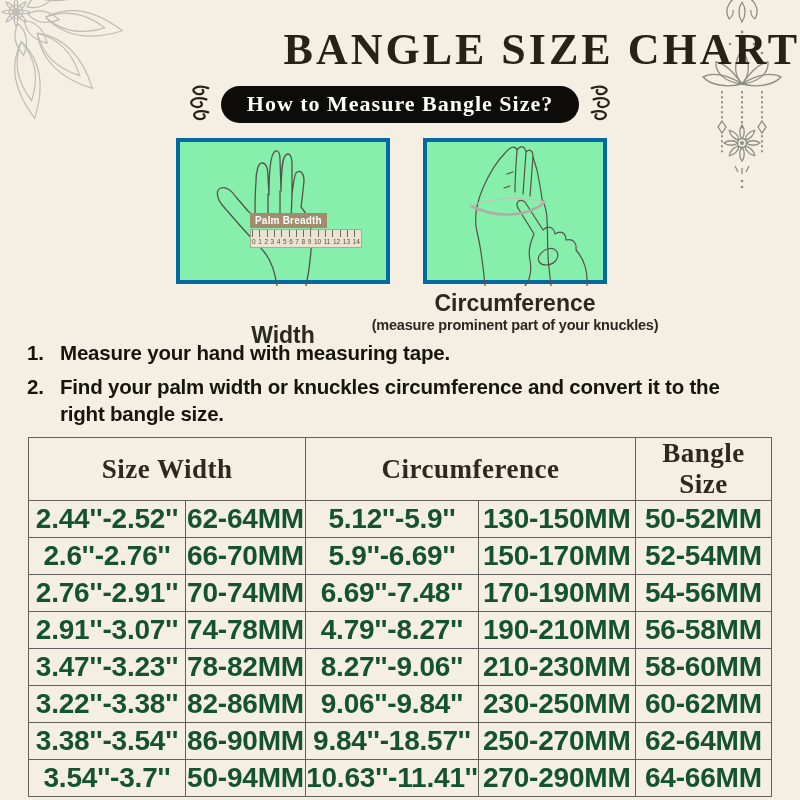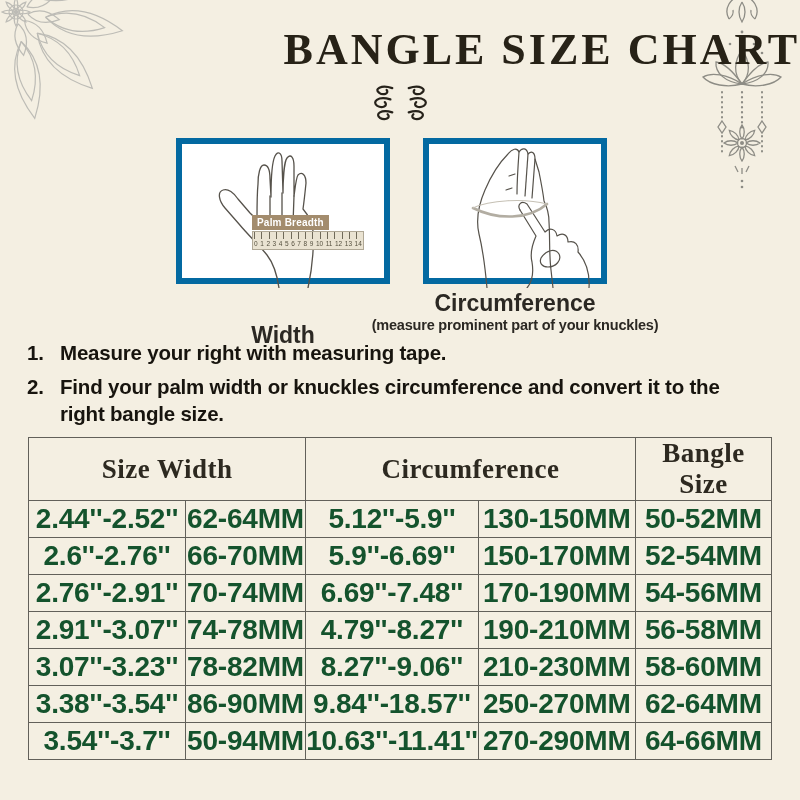--- a/index.html
+++ b/index.html
@@ -20,21 +20,21 @@
   .banner-row{position:absolute;left:0;top:84px;width:800px;height:40px;
               display:flex;align-items:center;justify-content:center;gap:9px;}
   .pill{background:#0d0c0a;color:#fff;border-radius:20px;height:37px;
         display:flex;align-items:center;padding:0 26px;
         font-family:"Liberation Serif", serif;font-weight:700;font-size:22px;
         letter-spacing:1px;white-space:nowrap;}
   .squig{flex:0 0 auto;}
   .squig.flip{transform:scaleX(-1);}
 
   
-  .illus{position:absolute;background:#ffffff;border:6px solid #0369a1;box-sizing:border-box;}
+  .illus{position:absolute;background:#86efac;border:4px solid #0369a1;box-sizing:border-box;}
   .illus-width{left:176px;top:138px;width:214px;height:146px;}
   .illus-circ{left:423px;top:138px;width:184px;height:146px;}
   .illus svg{position:absolute;left:0;top:0;}
 
   .ruler-label{position:absolute;left:70px;top:71px;background:#a38c6d;color:#fff;
                font-size:10px;font-weight:700;padding:2px 5px;letter-spacing:.2px;}
   .ruler{position:absolute;left:70px;top:87px;width:112px;height:19px;box-sizing:border-box;
          background:#eae3d2;border:1px solid #b0a896;}
   .ruler-ticks{height:7px;margin:0 1px;
     background:repeating-linear-gradient(90deg,#6f6959 0,#6f6959 1px,transparent 1px,transparent 7.3px);}
@@ -148,20 +148,21 @@
   <div class="title">BANGLE SIZE CHART</div>
 
   <div class="banner-row">
     <svg class="squig" width="28" height="44" viewBox="0 0 30 46">
       <g fill="none" stroke="#26221a" stroke-width="2.4" stroke-linecap="round">
         <path d="M26 6 C14 2 6 7 12 11 C16 14 23 12 20 8"></path>
         <path d="M24 18 C10 14 4 21 10 25 C15 28 22 25 18 21"></path>
         <path d="M26 32 C14 28 7 34 13 38 C18 41 25 38 21 34"></path>
       </g>
     </svg>
+    <div class="pill">How to Measure Bangle Size?</div>
     <svg class="squig flip" width="28" height="44" viewBox="0 0 30 46">
       <g fill="none" stroke="#26221a" stroke-width="2.4" stroke-linecap="round">
         <path d="M26 6 C14 2 6 7 12 11 C16 14 23 12 20 8"></path>
         <path d="M24 18 C10 14 4 21 10 25 C15 28 22 25 18 21"></path>
         <path d="M26 32 C14 28 7 34 13 38 C18 41 25 38 21 34"></path>
       </g>
     </svg>
   </div>
 
   <div class="illus illus-width">
@@ -218,21 +219,21 @@
 
   <div class="caption cap-width">Width</div>
   <div class="caption cap-circ">
     <div>Circumference</div>
     <div class="cap-sub">(measure prominent part of your knuckles)</div>
   </div>
 
   <div class="instructions">
     <div class="instr">
       <span class="num">1.</span>
-      <span>Measure your right with measuring tape.</span>
+      <span>Measure your hand with measuring tape.</span>
     </div>
     <div class="instr">
       <span class="num">2.</span>
       <span>Find your palm width or knuckles circumference and convert it to the right bangle size.</span>
     </div>
   </div>
 
   <table class="size-table">
     <colgroup>
       <col style="width:21.2%">
@@ -269,25 +270,32 @@
       <td>54-56MM</td>
     </tr>
     <tr>
       <td>2.91''-3.07''</td>
       <td>74-78MM</td>
       <td>4.79''-8.27''</td>
       <td>190-210MM</td>
       <td>56-58MM</td>
     </tr>
     <tr>
-      <td>3.07''-3.23''</td>
+      <td>3.47''-3.23''</td>
       <td>78-82MM</td>
       <td>8.27''-9.06''</td>
       <td>210-230MM</td>
       <td>58-60MM</td>
+    </tr>
+    <tr>
+      <td>3.22''-3.38''</td>
+      <td>82-86MM</td>
+      <td>9.06''-9.84''</td>
+      <td>230-250MM</td>
+      <td>60-62MM</td>
     </tr>
     <tr>
       <td>3.38''-3.54''</td>
       <td>86-90MM</td>
       <td>9.84''-18.57''</td>
       <td>250-270MM</td>
       <td>62-64MM</td>
     </tr>
     <tr>
       <td>3.54''-3.7''</td>

